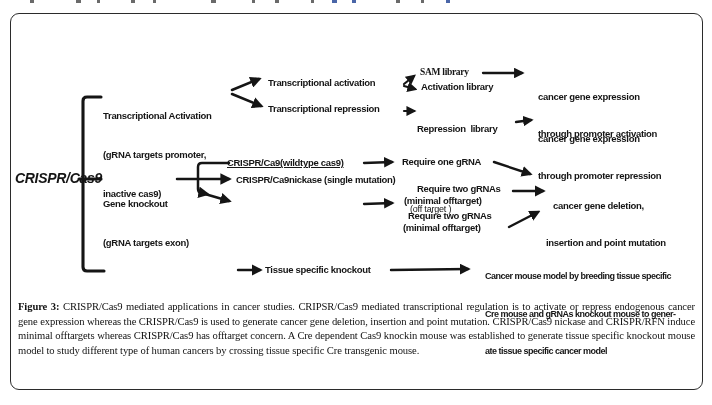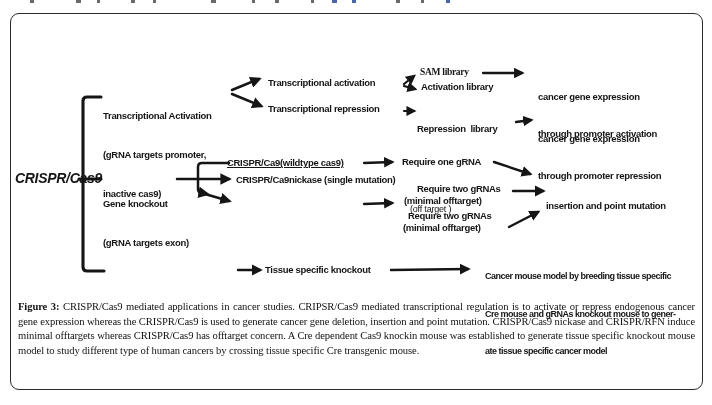--- a/index.html
+++ b/index.html
@@ -123,20 +123,21 @@
   </div>
   <div class="label" style="left:227px;top:157px;text-decoration:underline;">CRISPR/Ca9(wildtype cas9)</div>
   <div class="label" style="left:236px;top:174px;">CRISPR/Ca9nickase (single mutation)</div>
   <div class="label" style="left:402px;top:156px;">Require one gRNA</div>
   <div class="label note" style="left:410px;top:171px;">(off target )</div>
   <div class="label" style="left:417px;top:183px;">Require two gRNAs</div>
   <div class="label notebold" style="left:404px;top:195px;">(minimal offtarget)</div>
   <div class="label" style="left:408px;top:210px;">Require two gRNAs</div>
   <div class="label notebold" style="left:403px;top:222px;">(minimal offtarget)</div>
   <div class="label lh125" style="left:546px;top:176px;">
+    <div class="ln indent7">cancer gene deletion,</div>
     <div class="ln">insertion and point mutation</div>
   </div>
 
   <div class="label" style="left:265px;top:264px;">Tissue specific knockout</div>
   <div class="label tight" style="left:485px;top:246px;">
     <div class="ln">Cancer mouse model by breeding tissue specific</div>
     <div class="ln">Cre mouse and gRNAs knockout mouse to gener-</div>
     <div class="ln">ate tissue specific cancer model</div>
   </div>
 

